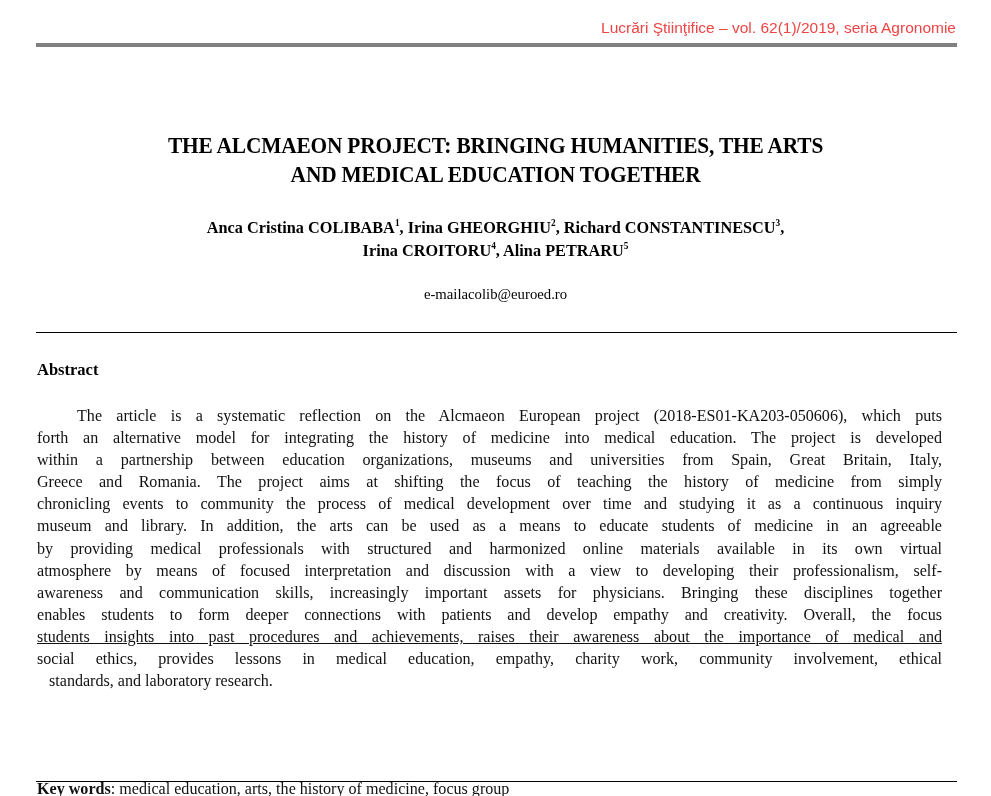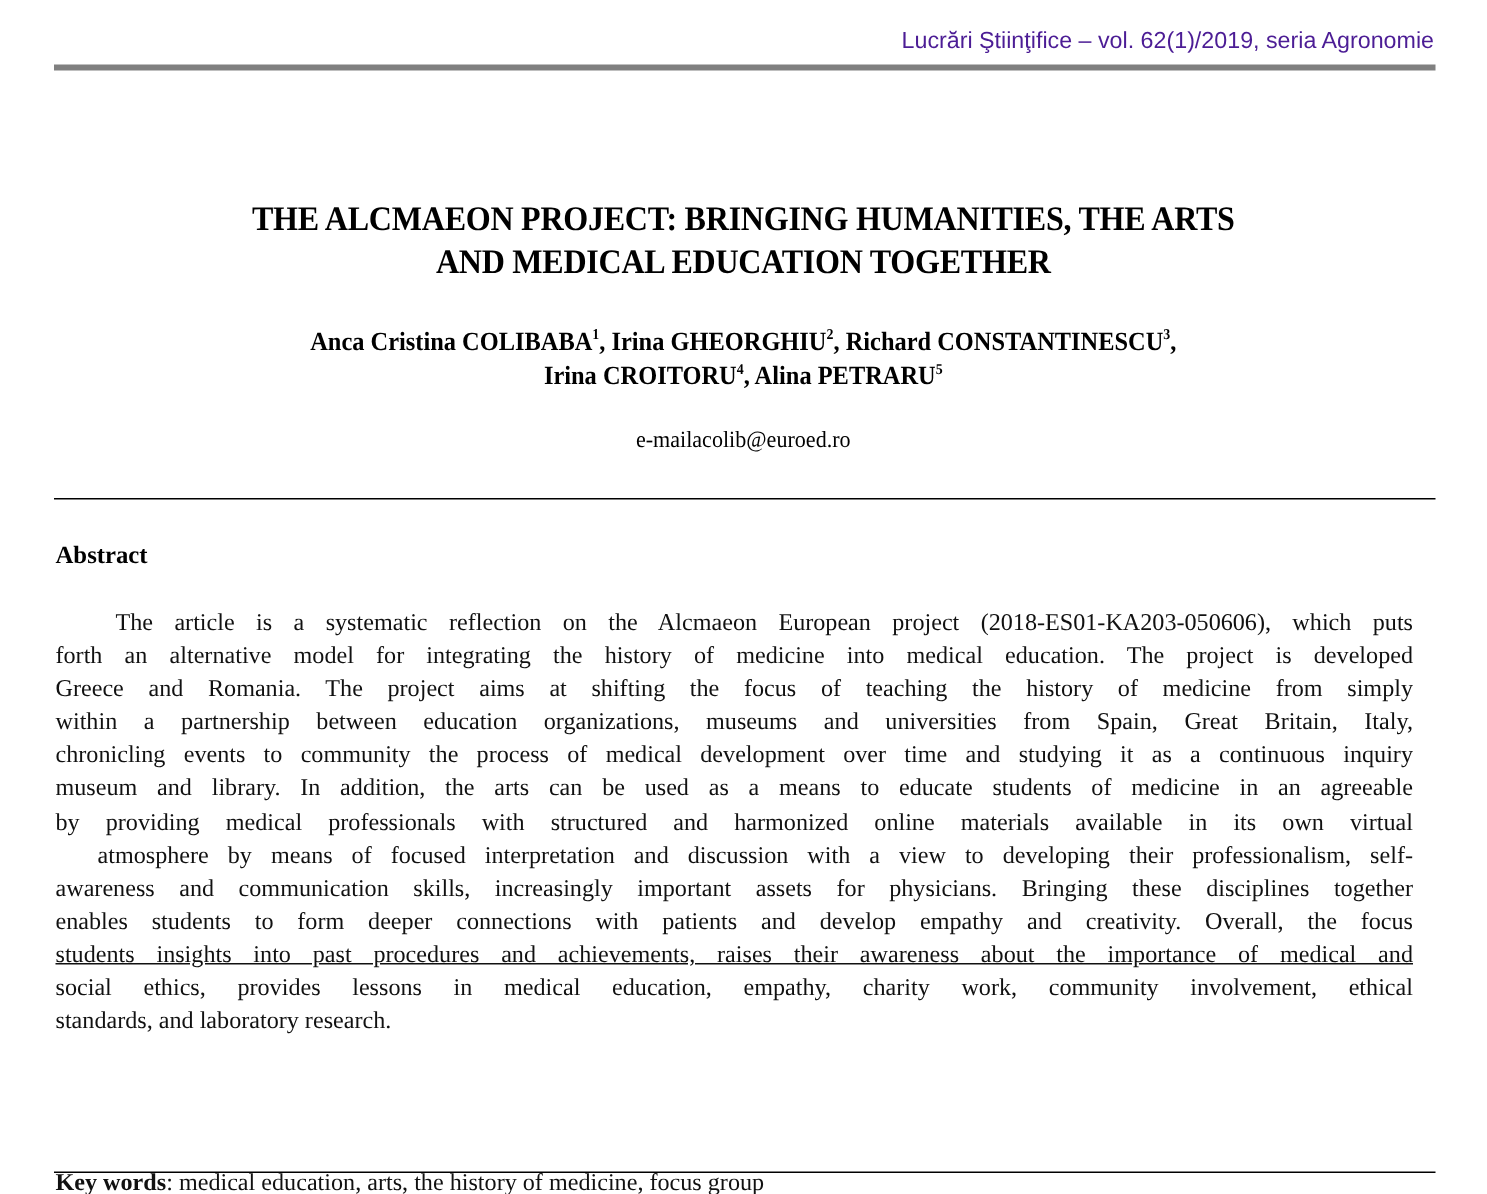--- a/index.html
+++ b/index.html
@@ -13,21 +13,21 @@
     position: relative;
     overflow: hidden;
     color: #000;
   }
   .running-header {
     position: absolute;
     top: 19px;
     right: 35px;
     font-family: "Liberation Sans", sans-serif;
     font-size: 15.5px;
-    color: #4c1d95;
+    color: #ef4444;
     white-space: nowrap;
   }
   .header-rule {
     position: absolute;
     left: 36px;
     top: 43px;
     width: 921px;
     height: 4px;
     background: #808080;
   }
@@ -106,20 +106,21 @@
   }
   .abstract-body .ln {
     display: block;
     text-align: justify;
     text-align-last: justify;
     white-space: nowrap;
     overflow: visible;
   }
   .abstract-body .ln.last {
     text-align-last: left;
+    margin-left: 12px;
   }
   .keywords {
     position: absolute;
     top: 779px;
     left: 37px;
     font-family: "Liberation Serif", serif;
     font-size: 16.1px;
     line-height: 20px;
     color: #111;
   }
@@ -147,26 +148,26 @@
 
 <div class="email">e-mailacolib@euroed.ro</div>
 
 <div class="rule rule-top"></div>
 
 <div class="abstract-heading">Abstract</div>
 
 <div class="abstract-body">
   <span class="ln" style="display: block; text-align-last: justify; margin-left: 40px;">The article is a systematic reflection on the Alcmaeon European project (2018-ES01-KA203-050606), which puts</span>
   <span class="ln" style="display: block; text-align-last: justify;">forth an alternative model for integrating the history of medicine into medical education. The project is developed</span>
+  <span class="ln" style="display: block; text-align-last: justify;">within a partnership between education organizations, museums and universities from Spain, Great Britain, Italy,</span>
   <span class="ln" style="display: block; text-align-last: justify;">Greece and Romania. The project aims at shifting the focus of teaching the history of medicine from simply</span>
-  <span class="ln" style="display: block; text-align-last: justify;">within a partnership between education organizations, museums and universities from Spain, Great Britain, Italy,</span>
   <span class="ln" style="display: block; text-align-last: justify;">chronicling events to community the process of medical development over time and studying it as a continuous inquiry</span>
   <span class="ln" style="display: block; text-align-last: justify;">museum and library. In addition, the arts can be used as a means to educate students of medicine in an agreeable</span>
   <span class="ln" style="display: block; text-align-last: justify;">by providing medical professionals with structured and harmonized online materials available in its own virtual</span>
-  <span class="ln" style="display: block; text-align-last: justify; margin-left: 28px;">atmosphere by means of focused interpretation and discussion with a view to developing their professionalism, self-</span>
+  <span class="ln" style="display: block; text-align-last: justify;">atmosphere by means of focused interpretation and discussion with a view to developing their professionalism, self-</span>
   <span class="ln" style="display: block; text-align-last: justify;">awareness and communication skills, increasingly important assets for physicians. Bringing these disciplines together</span>
   <span class="ln" style="display: block; text-align-last: justify;">enables students to form deeper connections with patients and develop empathy and creativity. Overall, the focus</span>
   <span class="ln" style="display: block; text-align-last: justify; text-decoration: underline;">students insights into past procedures and achievements, raises their awareness about the importance of medical and</span>
   <span class="ln" style="display: block; text-align-last: justify;">social ethics, provides lessons in medical education, empathy, charity work, community involvement, ethical</span>
   <span class="ln last">standards, and laboratory research.</span>
 </div>
 
 <div class="keywords">
   <b>Key words</b><span>: medical education, arts, the history of medicine, focus group</span>
 </div>

